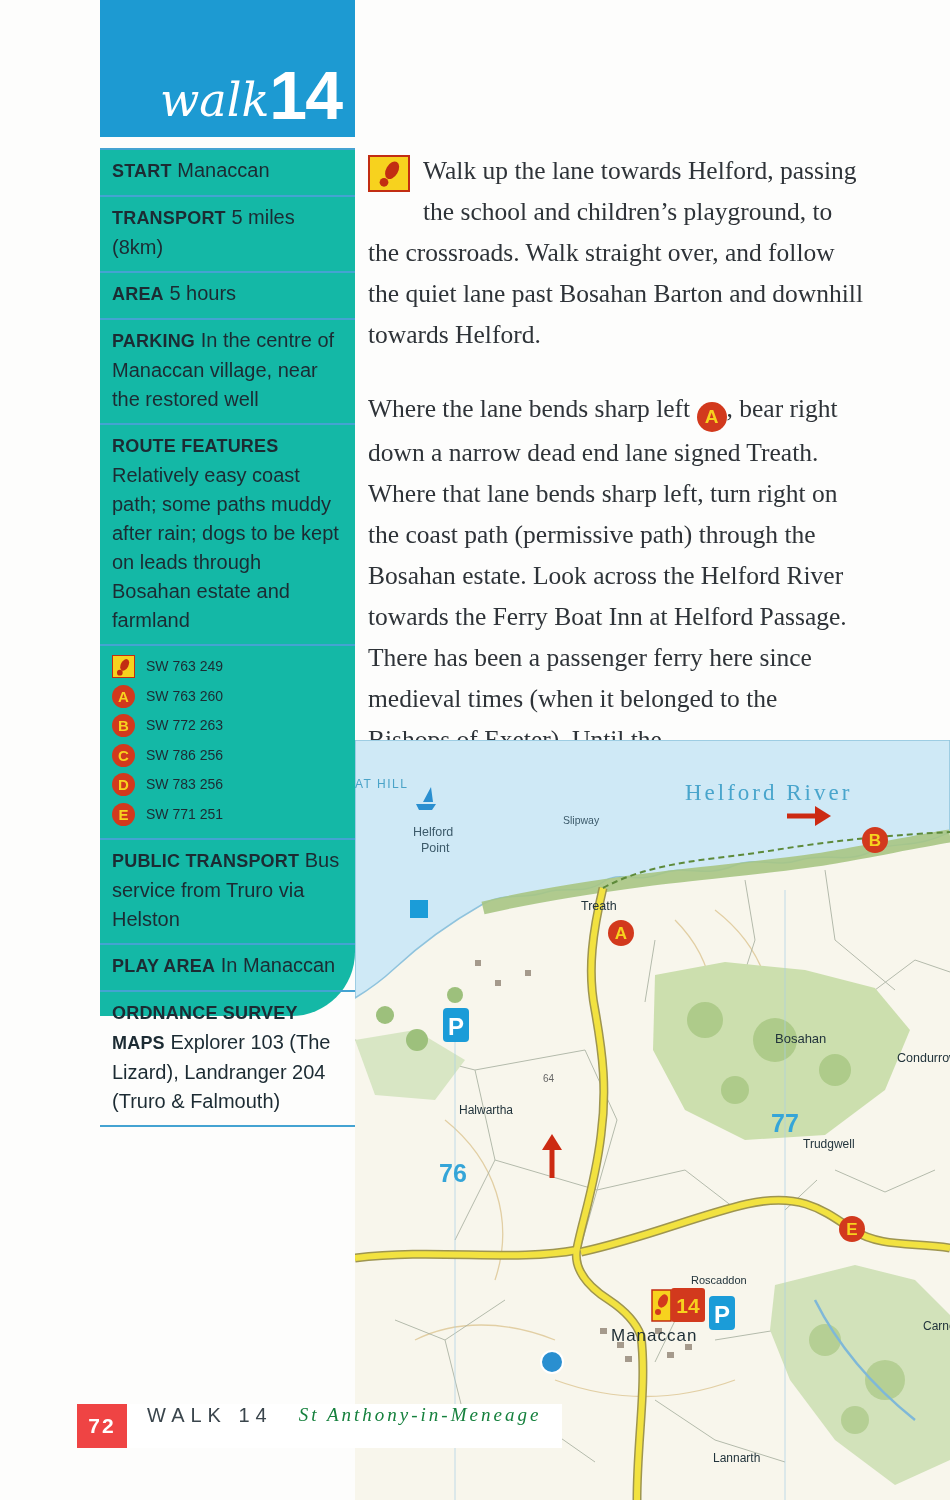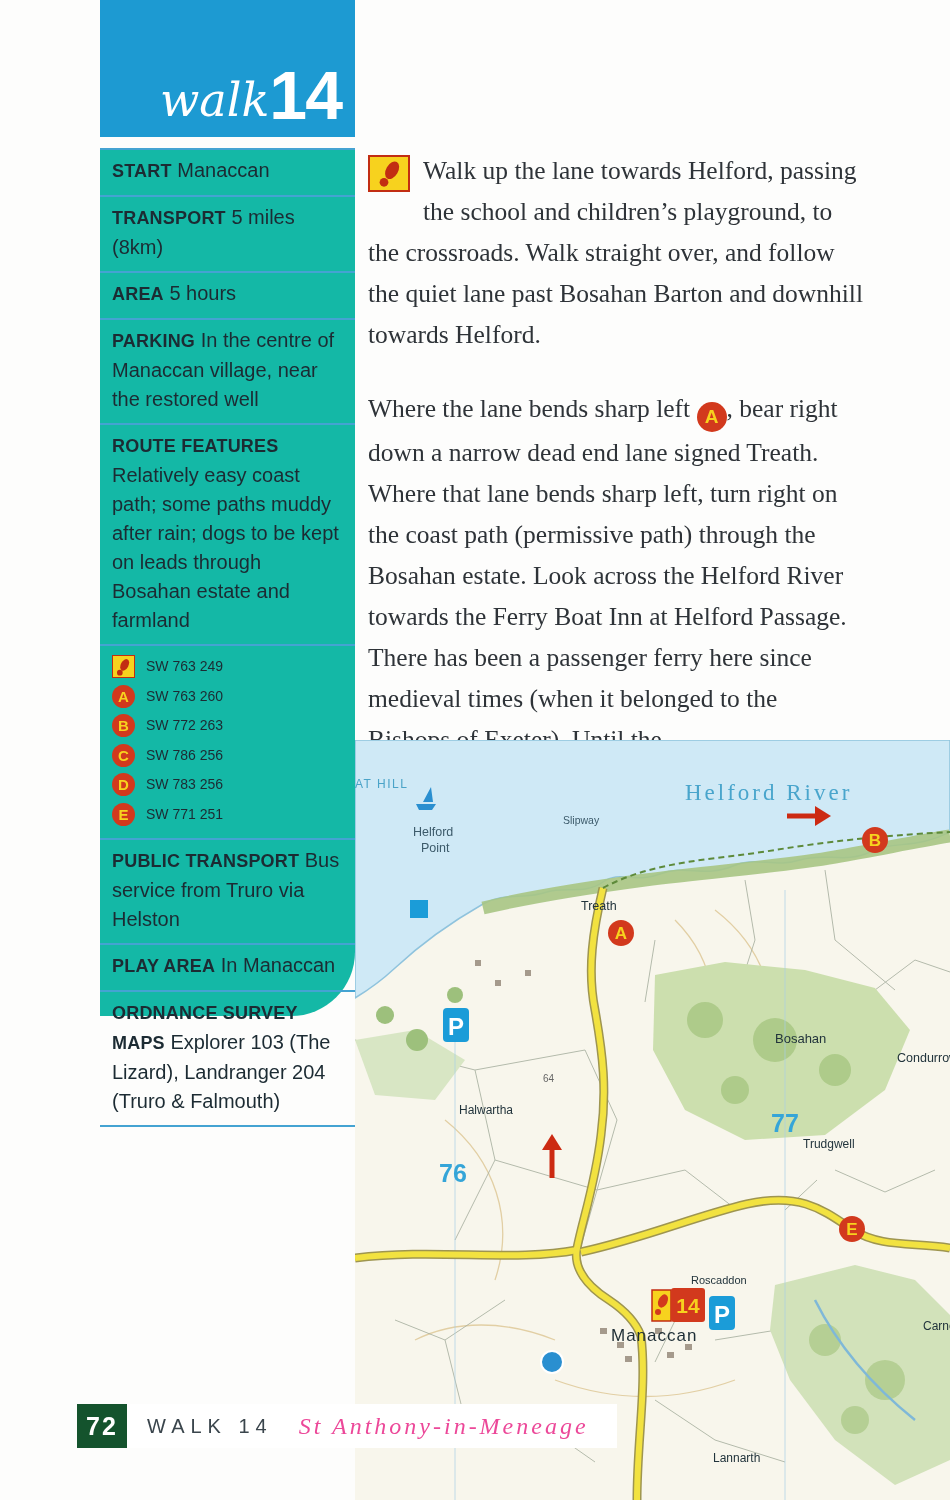--- a/index.html
+++ b/index.html
@@ -34,27 +34,27 @@
   .para2{margin-top:33px;}
   .inline-marker{display:inline-block;width:30px;height:30px;border-radius:50%;background:#d2391d;color:#f7d21e;
     font-family:"Liberation Sans",sans-serif;font-weight:bold;font-size:19px;line-height:30px;text-align:center;
     vertical-align:-6px;}
 
   
   .map-wrap{position:absolute;left:355px;top:740px;width:595px;height:760px;}
   .map-wrap svg{display:block;}
 
   
-  .page-num-box{position:absolute;left:77px;top:1404px;width:50px;height:44px;background:#14532d;color:#fff;
-    display:flex;align-items:center;justify-content:center;font-weight:bold;font-size:25px;letter-spacing:2px;}
-  .footer-band{position:absolute;left:127px;top:1404px;width:490px;height:44px;background:#ffffff;
-    display:flex;align-items:center;}
+  .page-num-box{position:absolute;left:77px;top:1404px;width:50px;height:44px;background:#ef4444;color:#fff;
+    display:flex;align-items:center;justify-content:center;font-weight:bold;font-size:21px;letter-spacing:2px;}
+  .footer-band{position:absolute;left:127px;top:1404px;width:435px;height:44px;background:#ffffff;
+    display:flex;align-items:flex-start;}
   .footer-walk{margin-left:20px;font-size:20px;letter-spacing:6px;color:#3a454c;}
-  .footer-title{margin-left:26px;font-family:"Liberation Serif",serif;font-style:italic;font-size:24px;
-    letter-spacing:3px;color:#ec4899;white-space:nowrap;}
+  .footer-title{margin-left:26px;font-family:"Liberation Serif",serif;font-style:italic;font-size:19px;
+    letter-spacing:3px;color:#15803d;white-space:nowrap;}
 </style>
 </head>
 <body>
 
 <div class="page">
 
   <div class="walk-header">
     <span class="walk-word">walk</span>
     <span class="walk-num">14</span>
   </div>

